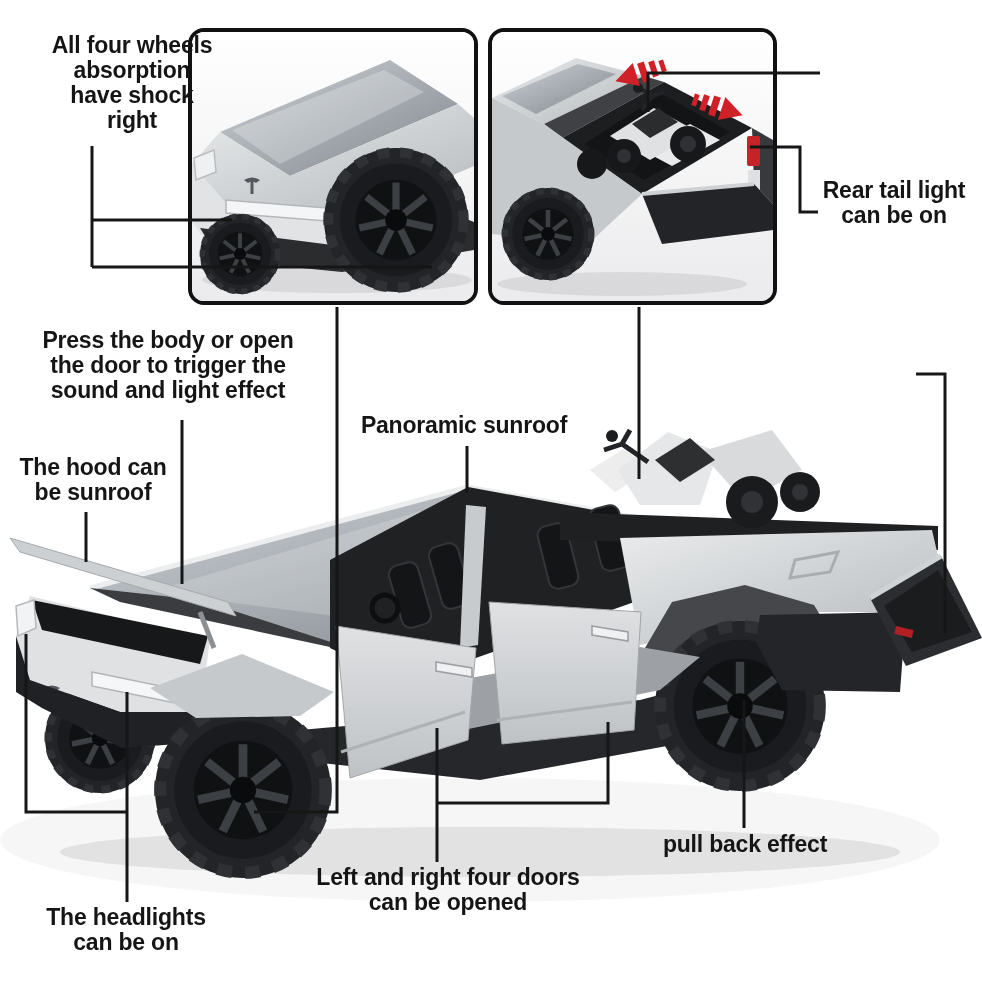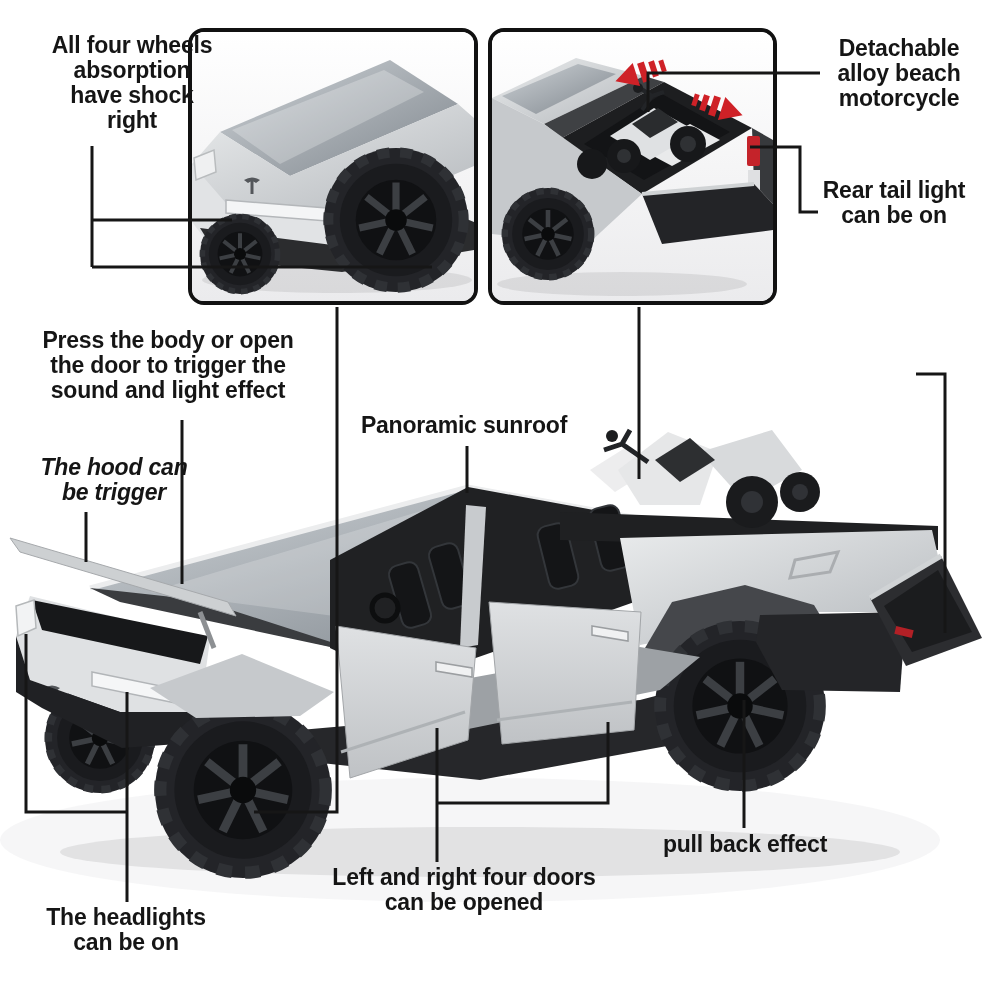--- a/index.html
+++ b/index.html
@@ -20,23 +20,23 @@
     position:absolute;z-index:4;text-align:center;color:#151515;
     font-size:23px;line-height:25px;font-weight:700;letter-spacing:-0.2px;
   }
   .label div{white-space:nowrap;}
   #lab-wheels{left:16px;top:33px;width:186px;margin-left:23px;}
   #lab-detach{left:818px;top:36px;width:162px;}
   #lab-tail{left:808px;top:178px;width:172px;}
   #lab-press{left:16px;top:328px;width:304px;}
   #lab-sunroof{left:336px;top:413px;width:256px;}
   #lab-tailgate{left:686px;top:325px;width:252px;}
-  #lab-hood{left:24px;top:455px;width:180px;font-style:italic;}
+  #lab-hood{left:3px;top:455px;width:180px;}
   #lab-headlights{left:26px;top:905px;width:200px;}
-  #lab-doors{left:312px;top:865px;width:304px;}
+  #lab-doors{left:296px;top:865px;width:304px;}
   #lab-rearwheel{left:641px;top:832px;width:208px;}
 </style>
 </head>
 <body>
 
 <div id="stage">
 
   <svg id="main-art" width="982" height="982" viewBox="0 0 982 982">
     <defs>
       <linearGradient id="bodyG" x1="0" y1="0" x2="1" y2="1">
@@ -230,45 +230,40 @@
     </g>
   </svg>
 
   <div class="label" id="lab-wheels">
     <div>All four wheels</div>
     <div>absorption</div>
     <div>have shock</div>
     <div>right</div>
   </div>
 
-  <div class="label" id="lab-detach">
-    <div>Detachable</div>
-    <div>alloy beach</div>
-    <div>motorcycle</div>
-  </div>
 
   <div class="label" id="lab-tail">
     <div>Rear tail light</div>
     <div>can be on</div>
   </div>
 
   <div class="label" id="lab-press">
     <div>Press the body or open</div>
     <div>the door to trigger the</div>
     <div>sound and light effect</div>
   </div>
 
   <div class="label" id="lab-sunroof">
     <div>Panoramic sunroof</div>
   </div>
 
 
   <div class="label" id="lab-hood">
     <div>The hood can</div>
-    <div>be trigger</div>
+    <div>be sunroof</div>
   </div>
 
   <div class="label" id="lab-headlights">
     <div>The headlights</div>
     <div>can be on</div>
   </div>
 
   <div class="label" id="lab-doors">
     <div>Left and right four doors</div>
     <div>can be opened</div>

